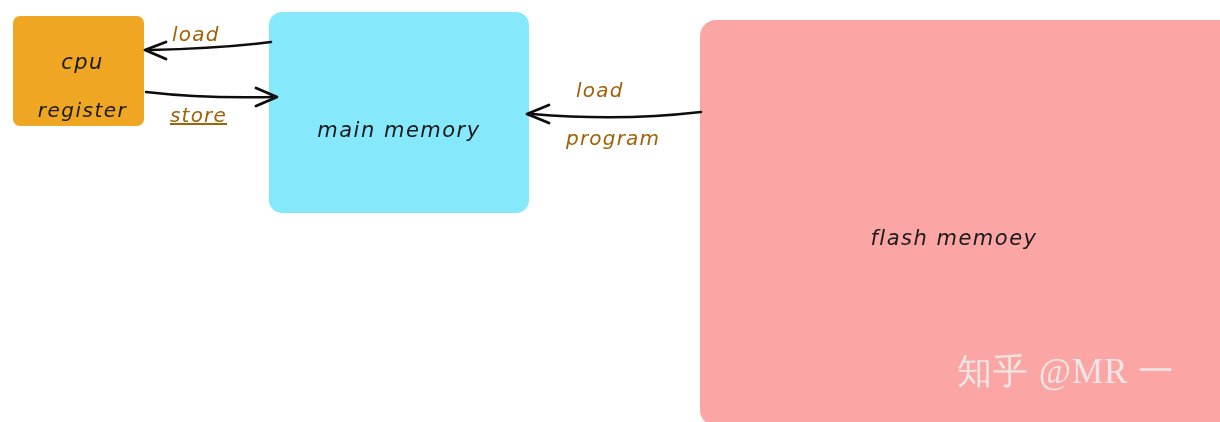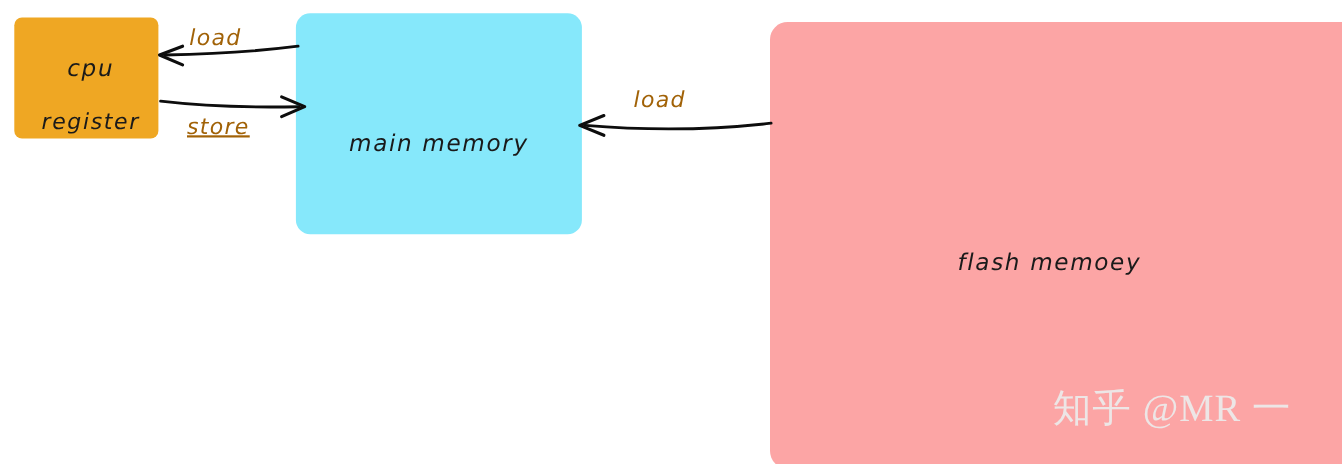--- a/index.html
+++ b/index.html
@@ -149,16 +149,17 @@
     </g>
     <g>
       <path d="M 701 112 C 640 119 580 118 532 114"></path>
       <path class="head" d="M 549 105 L 527 114 L 549 123"></path>
     </g>
   </svg>
 
   <div class="edge-label" id="label-load-cpu">load</div>
   <div class="edge-label" id="label-store">store</div>
   <div class="edge-label" id="label-load">load</div>
+  <div class="edge-label" id="label-program">program</div>
 
   <div id="watermark">知乎 @MR 一</div>
 
 </div>
 
 </body></html>

